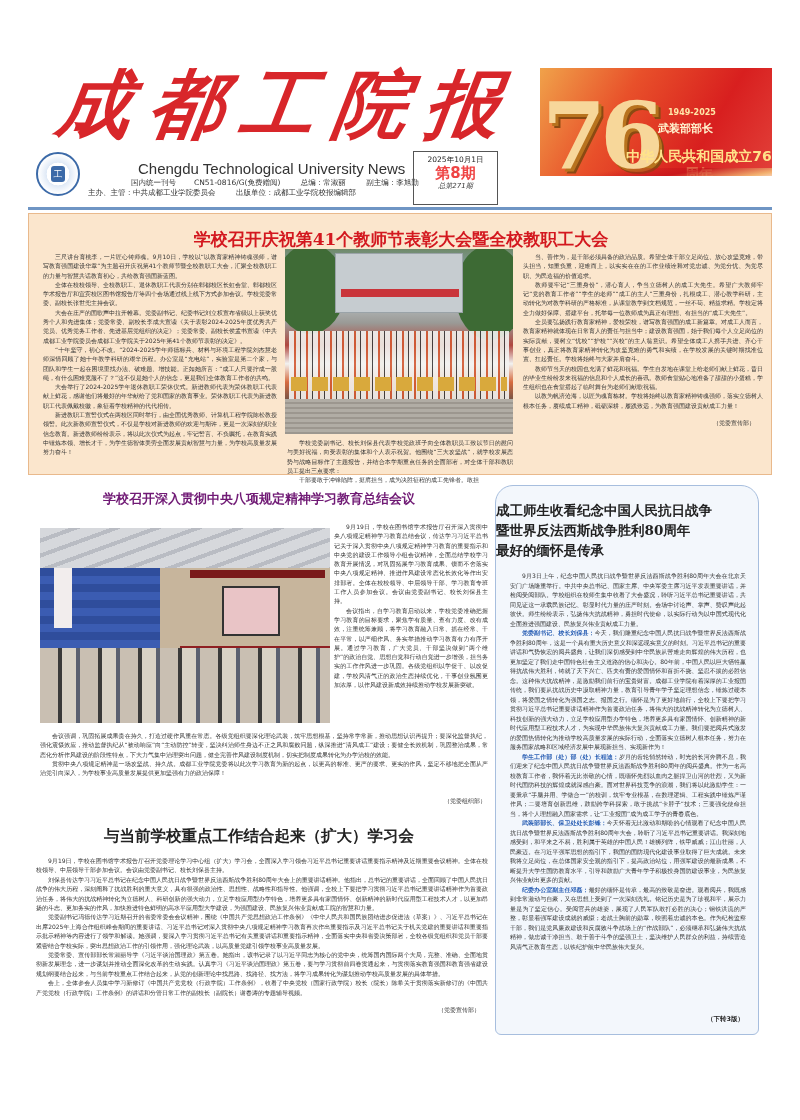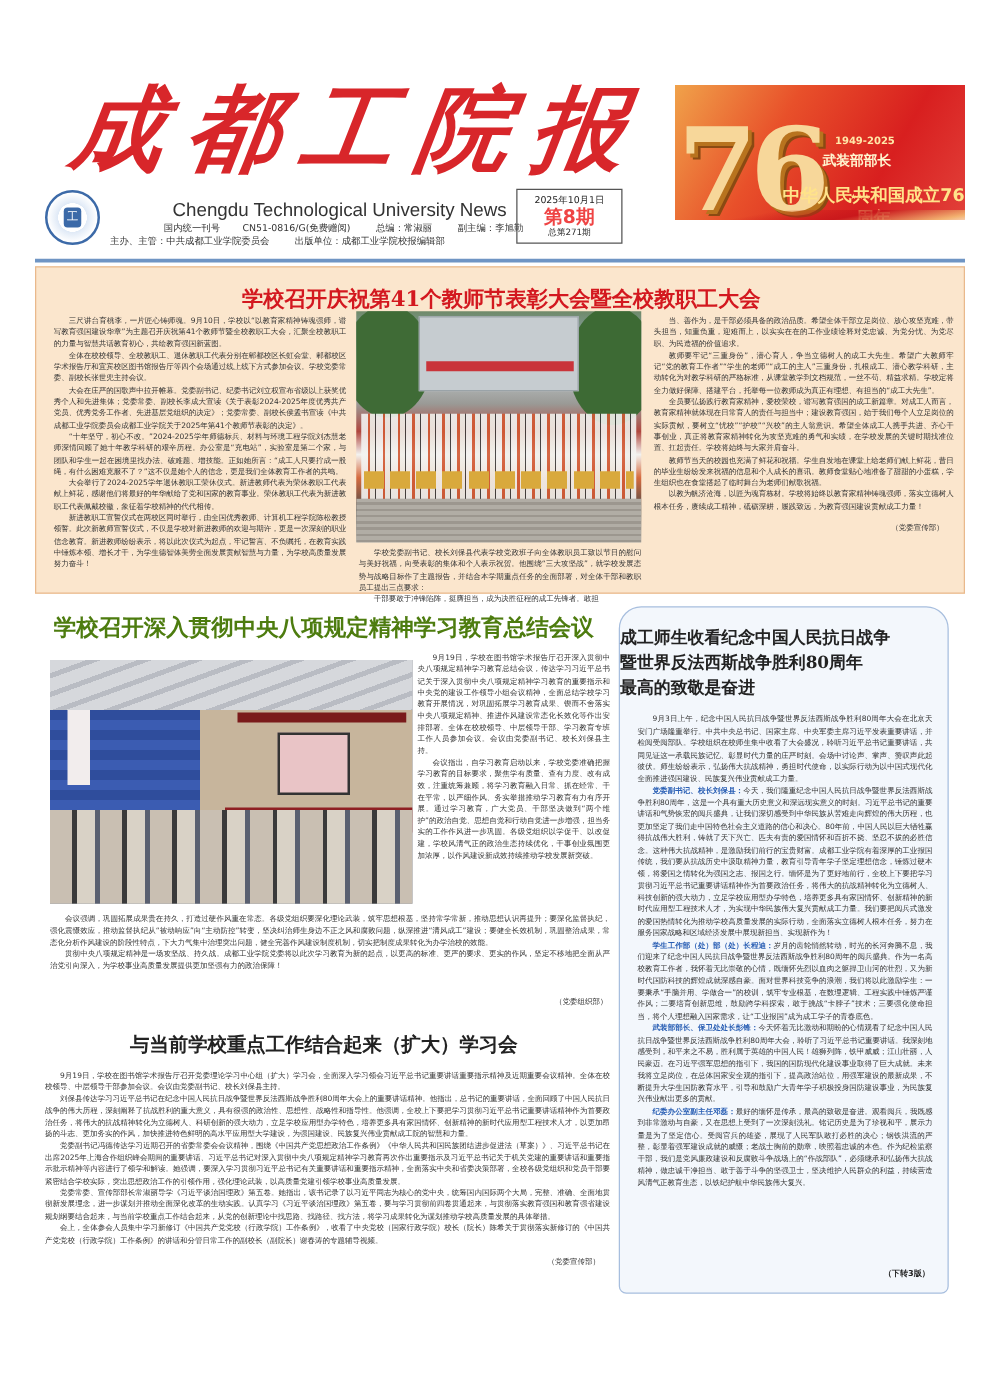--- a/index.html
+++ b/index.html
@@ -15,25 +15,25 @@
   .logo { position: absolute; left: 8px; top: 92px; width: 44px; height: 44px; border-radius: 50%;
     border: 2px solid #3c6aa8; background: radial-gradient(circle, #ffffff 40%, #dfe9f6 41%, #ffffff 70%); }
   .logo-inner { position: absolute; left: 13px; top: 12px; width: 14px; height: 16px; border-radius: 3px;
     background: #3c6aa8; color: #fff; font-size: 9px; text-align: center; line-height: 16px; }
   .en-title { position: absolute; left: 110px; top: 100px; font-family: "Liberation Sans", sans-serif;
     font-size: 15px; color: #333; }
   .meta-line { position: absolute; left: 60px; font-size: 7.5px; color: #333; white-space: nowrap; }
   .meta-line span { margin-right: 18px; }
   .meta1 { top: 118px; padding-left: 43px; }
   .meta2 { top: 128px; }
-  .issue-box { position: absolute; left: 385px; top: 91px; width: 85px; height: 44px;
+  .issue-box { position: absolute; left: 385px; top: 91px; width: 85px; height: 54px;
     border: 1px solid #555; text-align: center; }
   .issue-date { font-size: 7.5px; margin-top: 3px; color: #222; }
   .issue-no { font-size: 15px; font-weight: bold; color: #ef4444; line-height: 16px; }
-  .issue-total { font-size: 7px; color: #333; }
+  .issue-total { font-size: 7px; color: #333; font-style: italic; }
   .banner { position: absolute; left: 512px; top: 8px; width: 232px; height: 108px; overflow: hidden;
     background: linear-gradient(120deg, #f0a24a 0%, #e8502a 35%, #d81f1f 70%, #e2413a 100%); text-align: center; }
   .banner-76 { position: absolute; left: 2px; top: 22px; font-family: "DejaVu Serif", serif; font-size: 92px;
     font-weight: bold; color: #f7d79a; line-height: 92px; letter-spacing: -6px;
     text-shadow: 3px 3px 0 #b8731e, 5px 5px 0 #8a4a12; }
   .banner-years { position: absolute; left: 128px; top: 40px; font-size: 8px; font-weight: bold; color: #ffe7a8; }
   .banner-line1 { position: absolute; left: 118px; top: 53px; font-size: 11px; font-weight: bold; color: #fff6d0; }
   .banner-line2 { position: absolute; left: 86px; top: 80px; font-size: 14px; font-weight: bold; color: #ffe38a; }
   .banner-stars { position: absolute; left: 140px; top: 86px; font-size: 6px; color: #ffe38a; }
   .banner-ribbon { position: absolute; left: 0; top: 100px; width: 232px; height: 34px;
@@ -58,21 +58,21 @@
     background: repeating-linear-gradient(90deg, #f3f3f1 0 5px, #d25a34 5px 7px, #f0efe9 7px 11px, #3a3a3a 11px 12px); opacity: .9; }
   .lead-photo .plaques { position: absolute; left: 6px; top: 128px; width: 216px; height: 14px;
     background: repeating-linear-gradient(90deg, #d9a93c 0 16px, transparent 16px 21px); }
   .lead-photo .steps { position: absolute; left: 0; top: 150px; width: 228px; height: 35px; background: repeating-linear-gradient(180deg, #b1ada5 0 3px, #9c978f 3px 5px); }
   .lead-caption { left: 258px; top: 224px; width: 226px; }
   .lead-right { left: 494px; top: 38px; width: 240px; }
   .byline { text-align: right; text-indent: 0 !important; margin-top: 8px; padding-right: 8px; }
 
   
   .art2-title { position: absolute; left: 28px; top: 490px; width: 462px; text-align: center;
-    font-family: "DejaVu Serif", "Liberation Serif", serif; font-size: 18px; font-weight: bold; color: #4d7c0f; }
+    font-family: "DejaVu Serif", "Liberation Serif", serif; font-size: 13px; font-weight: bold; color: #701a75; }
   .art2-photo { position: absolute; left: 40px; top: 528px; width: 290px; height: 195px; overflow: hidden;
     background: #8b8f97; }
   .art2-photo .ceiling { position: absolute; left: 0; top: 0; width: 290px; height: 50px;
     background: repeating-linear-gradient(160deg, #d6d8dc 0 10px, #b9bcc3 10px 14px); }
   .art2-photo .wall-blue { position: absolute; left: 0; top: 40px; width: 120px; height: 90px;
     background: repeating-linear-gradient(180deg, #2f4d9c 0 8px, #3b5cb2 8px 16px); }
   .art2-photo .wall-wood { position: absolute; left: 120px; top: 40px; width: 170px; height: 90px; background: #c7b59c; }
   .art2-photo .banner-red { position: absolute; left: 150px; top: 42px; width: 135px; height: 8px; background: #7a1a1a; }
   .art2-photo .screen { position: absolute; left: 182px; top: 58px; width: 58px; height: 50px; background: #e9c4c6; border: 2px solid #333; }
   .art2-photo .rostrum { position: absolute; left: 140px; top: 118px; width: 150px; height: 20px; background: #8f1f22; }
@@ -192,21 +192,21 @@
   <p>党委副书记冯德传达学习近期召开的省委常委会会议精神，围绕《中国共产党思想政治工作条例》《中华人民共和国民族团结进步促进法（草案）》、习近平总书记在出席2025年上海合作组织峰会期间的重要讲话、习近平总书记对深入贯彻中央八项规定精神学习教育再次作出重要指示及习近平总书记关于机关党建的重要讲话和重要指示批示精神等内容进行了领学和解读。她强调，要深入学习贯彻习近平总书记有关重要讲话和重要指示精神，全面落实中央和省委决策部署，全校各级党组织和党员干部要紧密结合学校实际，突出思想政治工作的引领作用，强化理论武装，以高质量党建引领学校事业高质量发展。</p>
   <p>党委常委、宣传部部长常淑丽导学《习近平谈治国理政》第五卷。她指出，该书记录了以习近平同志为核心的党中央，统筹国内国际两个大局，完整、准确、全面地贯彻新发展理念，进一步谋划并推动全面深化改革的生动实践。认真学习《习近平谈治国理政》第五卷，要与学习贯彻前四卷贯通起来，与贯彻落实教育强国和教育强省建设规划纲要结合起来，与当前学校重点工作结合起来，从党的创新理论中找思路、找路径、找方法，将学习成果转化为谋划推动学校高质量发展的具体举措。</p>
   <p>会上，全体参会人员集中学习新修订《中国共产党党校（行政学院）工作条例》，收看了中央党校（国家行政学院）校长（院长）陈希关于贯彻落实新修订的《中国共产党党校（行政学院）工作条例》的讲话和分管日常工作的副校长（副院长）谢春涛的专题辅导视频。</p>
   <p class="byline">（党委宣传部）</p>
 </div>
 
 <aside class="side">
   <h2 class="side-title">
     <span>成工师生收看纪念中国人民抗日战争</span><br>
     <span>暨世界反法西斯战争胜利80周年</span><br>
-    <span>最高的致敬是奋进</span>
+    <span>最好的缅怀是传承</span>
   </h2>
   <div class="col-text side-body">
     <p>9月3日上午，纪念中国人民抗日战争暨世界反法西斯战争胜利80周年大会在北京天安门广场隆重举行。中共中央总书记、国家主席、中央军委主席习近平发表重要讲话，并检阅受阅部队。学校组织在校师生集中收看了大会盛况，聆听习近平总书记重要讲话，共同见证这一承载民族记忆、彰显时代力量的庄严时刻。会场中讨论声、掌声、赞叹声此起彼伏。师生纷纷表示，弘扬伟大抗战精神，勇担时代使命，以实际行动为以中国式现代化全面推进强国建设、民族复兴伟业贡献成工力量。</p>
     <p><span class="speaker">党委副书记、校长刘保县：</span><span>今天，我们隆重纪念中国人民抗日战争暨世界反法西斯战争胜利80周年，这是一个具有重大历史意义和深远现实意义的时刻。习近平总书记的重要讲话和气势恢宏的阅兵盛典，让我们深切感受到中华民族从苦难走向辉煌的伟大历程，也更加坚定了我们走中国特色社会主义道路的信心和决心。80年前，中国人民以巨大牺牲赢得抗战伟大胜利，铸就了天下兴亡、匹夫有责的爱国情怀和百折不挠、坚忍不拔的必胜信念。这种伟大抗战精神，是激励我们前行的宝贵财富。成都工业学院有着深厚的工业报国传统，我们要从抗战历史中汲取精神力量，教育引导青年学子坚定理想信念，锤炼过硬本领，将爱国之情转化为强国之志、报国之行。缅怀是为了更好地前行，全校上下要把学习贯彻习近平总书记重要讲话精神作为首要政治任务，将伟大的抗战精神转化为立德树人、科技创新的强大动力，立足学校应用型办学特色，培养更多具有家国情怀、创新精神的新时代应用型工程技术人才，为实现中华民族伟大复兴贡献成工力量。我们要把阅兵式激发的爱国热情转化为推动学校高质量发展的实际行动，全面落实立德树人根本任务，努力在服务国家战略和区域经济发展中展现新担当、实现新作为！</span></p>
     <p><span class="speaker">学生工作部（处）部（处）长程迪：</span><span>岁月的齿轮悄然转动，时光的长河奔腾不息，我们迎来了纪念中国人民抗日战争暨世界反法西斯战争胜利80周年的阅兵盛典。作为一名高校教育工作者，我怀着无比崇敬的心情，既缅怀先烈以血肉之躯捍卫山河的壮烈，又为新时代国防科技的辉煌成就深感自豪。面对世界科技竞争的浪潮，我们将以此激励学生：一要秉承“手脑并用、学做合一”的校训，筑牢专业根基，在数理逻辑、工程实践中锤炼严谨作风；二要培育创新思维，鼓励跨学科探索，敢于挑战“卡脖子”技术；三要强化使命担当，将个人理想融入国家需求，让“工业报国”成为成工学子的青春底色。</span></p>
     <p><span class="speaker">武装部部长、保卫处处长彭锋：</span><span>今天怀着无比激动和期盼的心情观看了纪念中国人民抗日战争暨世界反法西斯战争胜利80周年大会，聆听了习近平总书记重要讲话。我深刻地感受到，和平来之不易，胜利属于英雄的中国人民！雄狮列阵，铁甲威威；江山壮丽，人民豪迈。在习近平强军思想的指引下，我国的国防现代化建设事业取得了巨大成就。未来我将立足岗位，在总体国家安全观的指引下，提高政治站位，用强军建设的最新成果，不断提升大学生国防教育水平，引导和鼓励广大青年学子积极投身国防建设事业，为民族复兴伟业献出更多的贡献。</span></p>
     <p><span class="speaker">纪委办公室副主任邓磊：</span><span>最好的缅怀是传承，最高的致敬是奋进。观看阅兵，我既感到非常激动与自豪，又在思想上受到了一次深刻洗礼。铭记历史是为了珍视和平，展示力量是为了坚定信心。受阅官兵的雄姿，展现了人民军队敢打必胜的决心；钢铁洪流的严整，彰显着强军建设成就的威慑；老战士胸前的勋章，映照着忠诚的本色。作为纪检监察干部，我们是党风廉政建设和反腐败斗争战场上的“作战部队”，必须继承和弘扬伟大抗战精神，做忠诚干净担当、敢于善于斗争的坚强卫士，坚决维护人民群众的利益，持续营造风清气正教育生态，以铁纪护航中华民族伟大复兴。</span></p>
   </div>
   <div class="side-foot">（下转3版）</div>
 </aside>

